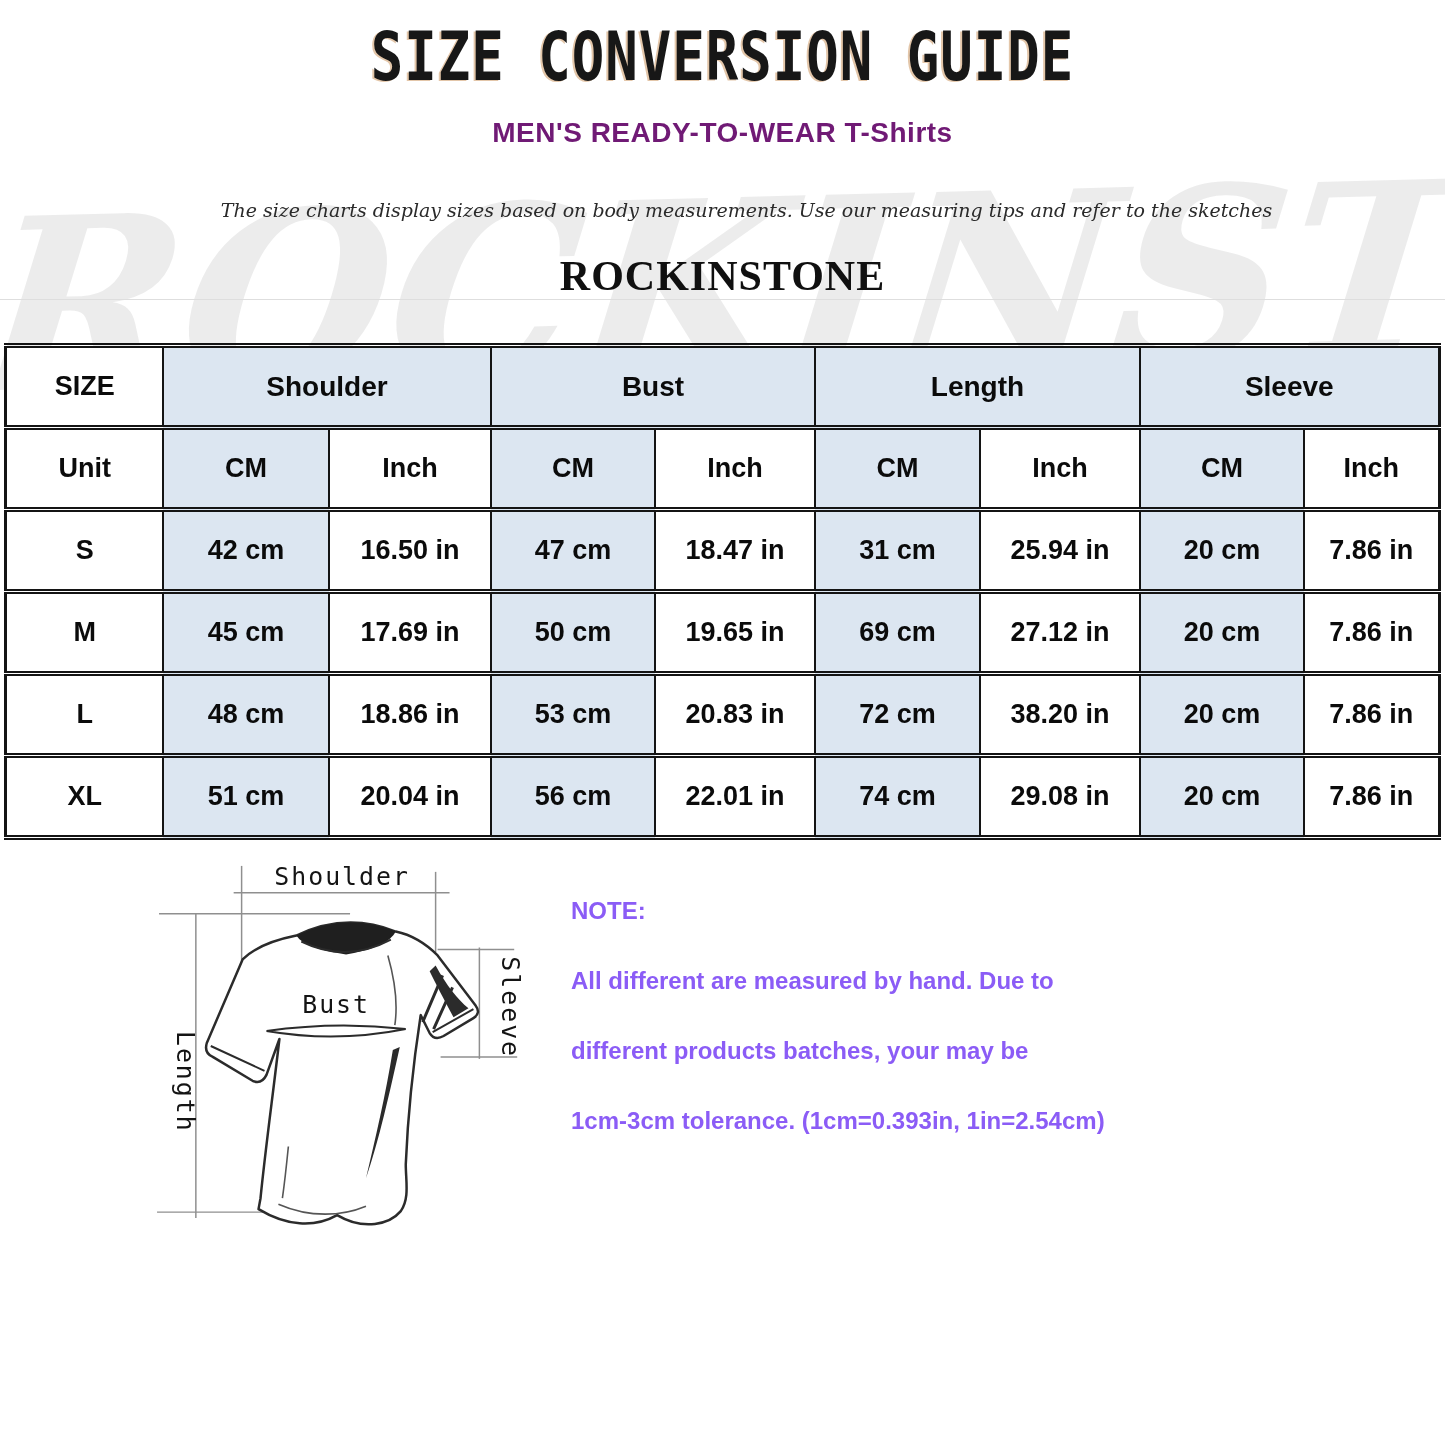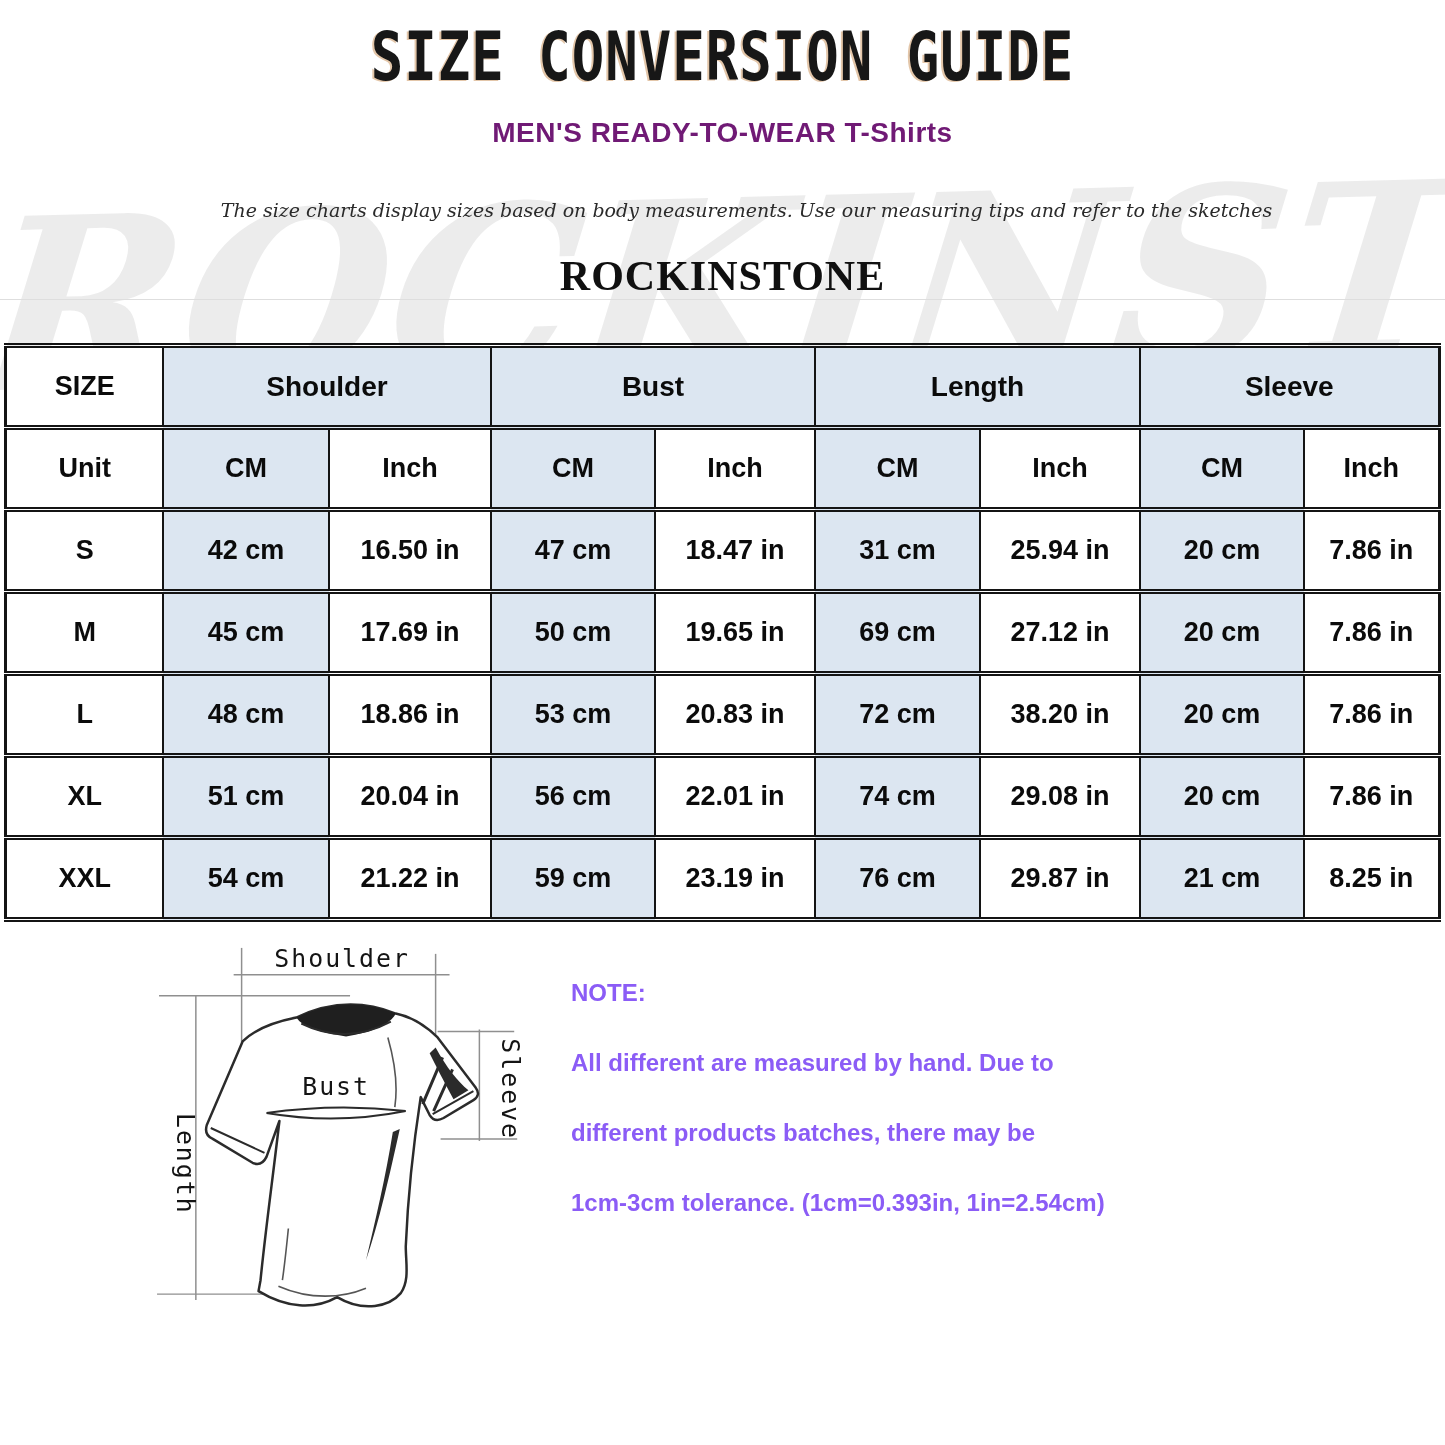--- a/index.html
+++ b/index.html
@@ -134,31 +134,20 @@
         <td>XL</td>
         <td class="hl">51 cm</td>
         <td>20.04 in</td>
         <td class="hl">56 cm</td>
         <td>22.01 in</td>
         <td class="hl">74 cm</td>
         <td>29.08 in</td>
         <td class="hl">20 cm</td>
         <td>7.86 in</td>
       </tr>
-      <tr>
-        <td>XXL</td>
-        <td class="hl">54 cm</td>
-        <td>21.22 in</td>
-        <td class="hl">59 cm</td>
-        <td>23.19 in</td>
-        <td class="hl">76 cm</td>
-        <td>29.87 in</td>
-        <td class="hl">21 cm</td>
-        <td>8.25 in</td>
-      </tr>
     </tbody>
   </table>
 
   <div class="bottom">
     <div class="diagram">
       <svg viewBox="0 0 445 390" xmlns="http://www.w3.org/2000/svg">
         <g stroke="#8f8f8f" stroke-width="1.5" fill="none">
           <line x1="95" y1="45" x2="312" y2="45"></line>
           <line x1="103" y1="18" x2="103" y2="148"></line>
           <line x1="298" y1="24" x2="298" y2="105"></line>
@@ -185,18 +174,18 @@
         <path d="M140,358 C172,372 204,370 228,360 M150,300 C148,320 146,338 144,352 M250,108 C258,136 260,158 257,178" fill="none" stroke="#555555" stroke-width="1.6"></path>
         <text class="diag-label" x="204" y="37" text-anchor="middle">Shoulder</text>
         <text class="diag-label" x="198" y="166" text-anchor="middle">Bust</text>
         <text class="diag-label" x="38" y="235" text-anchor="middle" transform="rotate(90 38 235)">Length</text>
         <text class="diag-label" x="365" y="160" text-anchor="middle" transform="rotate(90 365 160)">Sleeve</text>
       </svg>
     </div>
     <div class="note">
       <p>NOTE:</p>
       <p>All different are measured by hand. Due to</p>
-      <p>different products batches, there may be</p>
+      <p>different products batches, your may be</p>
       <p>1cm-3cm tolerance. (1cm=0.393in, 1in=2.54cm)</p>
     </div>
   </div>
 
 </div>
 
 </body></html>

